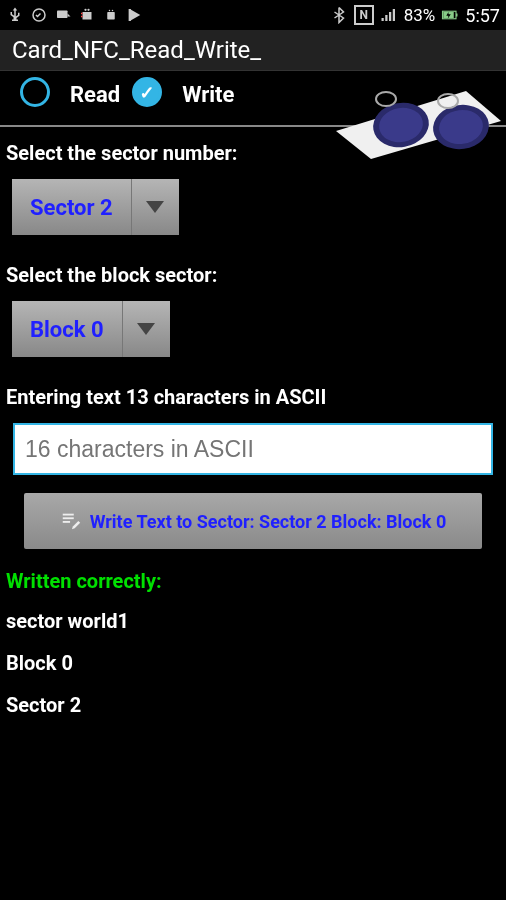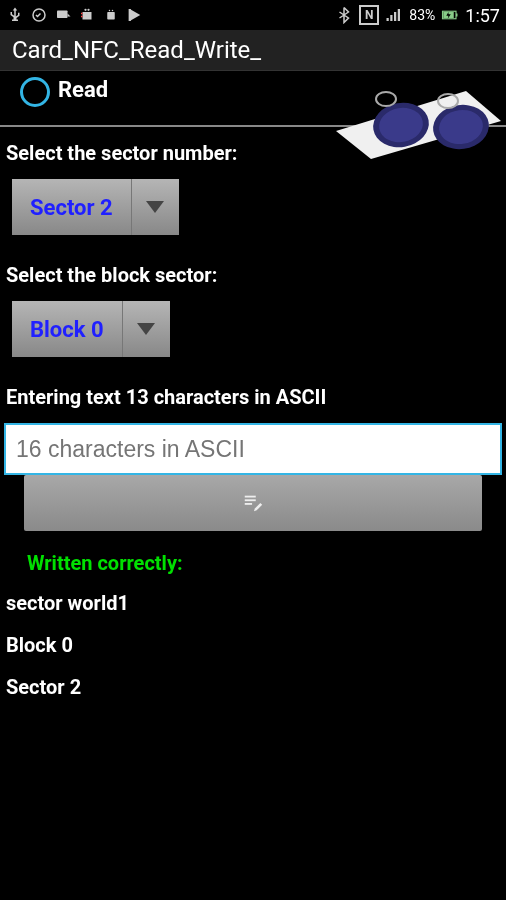--- a/index.html
+++ b/index.html
@@ -8,43 +8,43 @@
 .status-bar { height: 30px; background: #000; display: flex; align-items: center; justify-content: space-between; padding: 0 6px; font-size: 17px; }
 .status-left { display: flex; gap: 6px; align-items: center; }
 .status-right { display: flex; gap: 6px; align-items: center; }
 .status-icon { width: 18px; height: 18px; display: inline-flex; align-items: center; justify-content: center; }
 
 .app-title-bar { background: #222; padding: 6px 12px; font-size: 24px; border-bottom: 1px solid #333; }
 
 .header-section { padding: 6px 10px 10px 10px; position: relative; }
 .header-title { color: #33b5e5; font-size: 22px; text-align: left; padding-left: 50px; margin-bottom: 6px; font-weight: bold; }
 .radio-row { display: flex; align-items: center; gap: 12px; padding-left: 10px; }
-.radio-wrap { display: flex; align-items: flex-start; gap: 8px; }
+.radio-wrap { display: flex; align-items: flex-end; gap: 20px; }
 .radio-circle { width: 30px; height: 30px; border-radius: 50%; border: 3px solid #33b5e5; display: flex; align-items: center; justify-content: center; }
 .radio-circle.checked { background: #33b5e5; }
 .radio-circle.checked::after { content: "✓"; color: #fff; font-size: 18px; font-weight: bold; }
 .radio-label { font-size: 22px; font-weight: bold; }
 .nfc-image { position: absolute; right: 0; top: 10px; width: 180px; height: 80px; }
 
 .divider { height: 2px; background: #888; margin: 8px 0 14px 0; }
 
 .section-label { font-size: 20px; font-weight: bold; padding: 0 6px; margin-bottom: 14px; }
 
 .spinner { display: inline-flex; margin: 0 12px 28px 12px; height: 56px; box-shadow: 0 2px 4px rgba(0,0,0,0.5); }
 .spinner-main { background: linear-gradient(#b5b5b5, #888); padding: 0 18px; display: flex; align-items: center; font-size: 22px; font-weight: bold; color: #2020ff; }
 .spinner-arrow { background: linear-gradient(#b5b5b5, #888); width: 48px; display: flex; align-items: center; justify-content: center; border-left: 1px solid #777; }
 .spinner-arrow svg { width: 18px; height: 12px; }
 
-.text-input-wrap { padding: 0 4px; }
+.text-input-wrap { padding: 0 13px; margin-bottom: 18px; }
 .text-input { width: 100%; height: 52px; background: #fff; border: 2px solid #33b5e5; color: #888; font-size: 23px; padding: 0 10px; outline: none; }
 
 .write-button { margin: 0 24px 20px 24px; height: 56px; background: linear-gradient(#a8a8a8, #8a8a8a); display: flex; align-items: center; justify-content: center; gap: 8px; color: #2020ff; font-size: 18px; font-weight: bold; box-shadow: 0 2px 4px rgba(0,0,0,0.5); border-radius: 2px; }
 .write-button-icon { width: 22px; height: 22px; }
 
-.status-ok { color: #00e000; font-size: 20px; font-weight: bold; padding: 0 6px; margin-bottom: 16px; margin-left: 21px; }
+.status-ok { color: #00e000; font-size: 20px; font-weight: bold; padding: 0 6px; margin-bottom: 16px; }
 .result-line { font-size: 20px; font-weight: bold; padding: 0 6px; margin-bottom: 18px; }
 </style>
 </head>
 <body>
 
 
 
 
 <div class="status-bar">
   <div class="status-left">
@@ -96,42 +96,46 @@
       </span>
     <span class="status-icon" style="border:2px solid #ccc;font-size:12px;font-weight:bold;width:20px;height:20px;color:#ccc;">N</span>
     <span class="status-icon">
         <svg viewBox="0 0 24 24" fill="#ccc">
           <rect x="2" y="16" width="3" height="4"></rect>
           <rect x="7" y="12" width="3" height="8"></rect>
           <rect x="12" y="8" width="3" height="12"></rect>
           <rect x="17" y="4" width="3" height="16"></rect>
         </svg>
       </span>
-    <span style="font-size:14px;">83%</span>
+    <span style="font-size:17px;">83%</span>
     <span class="status-icon">
         <svg viewBox="0 0 24 24">
           <rect x="2" y="7" width="18" height="10" stroke="#8c8" stroke-width="1.5" fill="none"></rect>
           <rect x="3" y="8" width="14" height="8" fill="#8c8"></rect>
           <rect x="20" y="10" width="2" height="4" fill="#8c8"></rect>
           <path d="M10 8l-3 5h3l-1 4 4-6h-3z" fill="#000"></path>
         </svg>
       </span>
-    <span style="font-size:18px;">1:57</span>
+    <span style="font-size:18px;">5:57</span>
   </div>
 </div>
 
 
 <div class="app-title-bar">Card_NFC_Read_Write_</div>
 
 
 <div class="header-section">
   <div class="radio-row">
     <div class="radio-wrap">
       <div class="radio-circle"></div>
       <span class="radio-label">Read</span>
+    </div>
+    <div class="radio-wrap">
+      <div class="radio-circle checked"></div>
+      <span class="radio-label">Write</span>
     </div>
   </div>
   <svg class="nfc-image" viewBox="0 0 180 80">
     <polygon points="10,50 140,10 175,40 45,78" fill="#f0f0f0"></polygon>
     <ellipse cx="75" cy="44" rx="28" ry="22" fill="#2a2a6a" transform="rotate(-10 75 44)"></ellipse>
     <ellipse cx="75" cy="44" rx="22" ry="17" fill="#3a3a8a" transform="rotate(-10 75 44)"></ellipse>
     <ellipse cx="60" cy="18" rx="10" ry="7" fill="none" stroke="#aaa" stroke-width="2"></ellipse>
     <ellipse cx="135" cy="46" rx="28" ry="22" fill="#2a2a6a" transform="rotate(-8 135 46)"></ellipse>
     <ellipse cx="135" cy="46" rx="22" ry="17" fill="#3a3a8a" transform="rotate(-8 135 46)"></ellipse>
     <ellipse cx="122" cy="20" rx="10" ry="7" fill="none" stroke="#aaa" stroke-width="2"></ellipse>
@@ -169,20 +173,21 @@
 </div>
 
 
 <div class="write-button">
   <svg class="write-button-icon" viewBox="0 0 24 24" fill="#eee">
       <rect x="3" y="4" width="12" height="2"></rect>
       <rect x="3" y="8" width="12" height="2"></rect>
       <rect x="3" y="12" width="8" height="2"></rect>
       <path d="M14 18l6-6 2 2-6 6-3 1z"></path>
     </svg>
+  <span>Write Text to Sector: Sector 2 Block: Block 0</span>
 </div>
 
 
 <div class="status-ok">Written correctly:</div>
 <div class="result-line">sector world1</div>
 <div class="result-line">Block 0</div>
 <div class="result-line">Sector 2</div>
 
 
 

